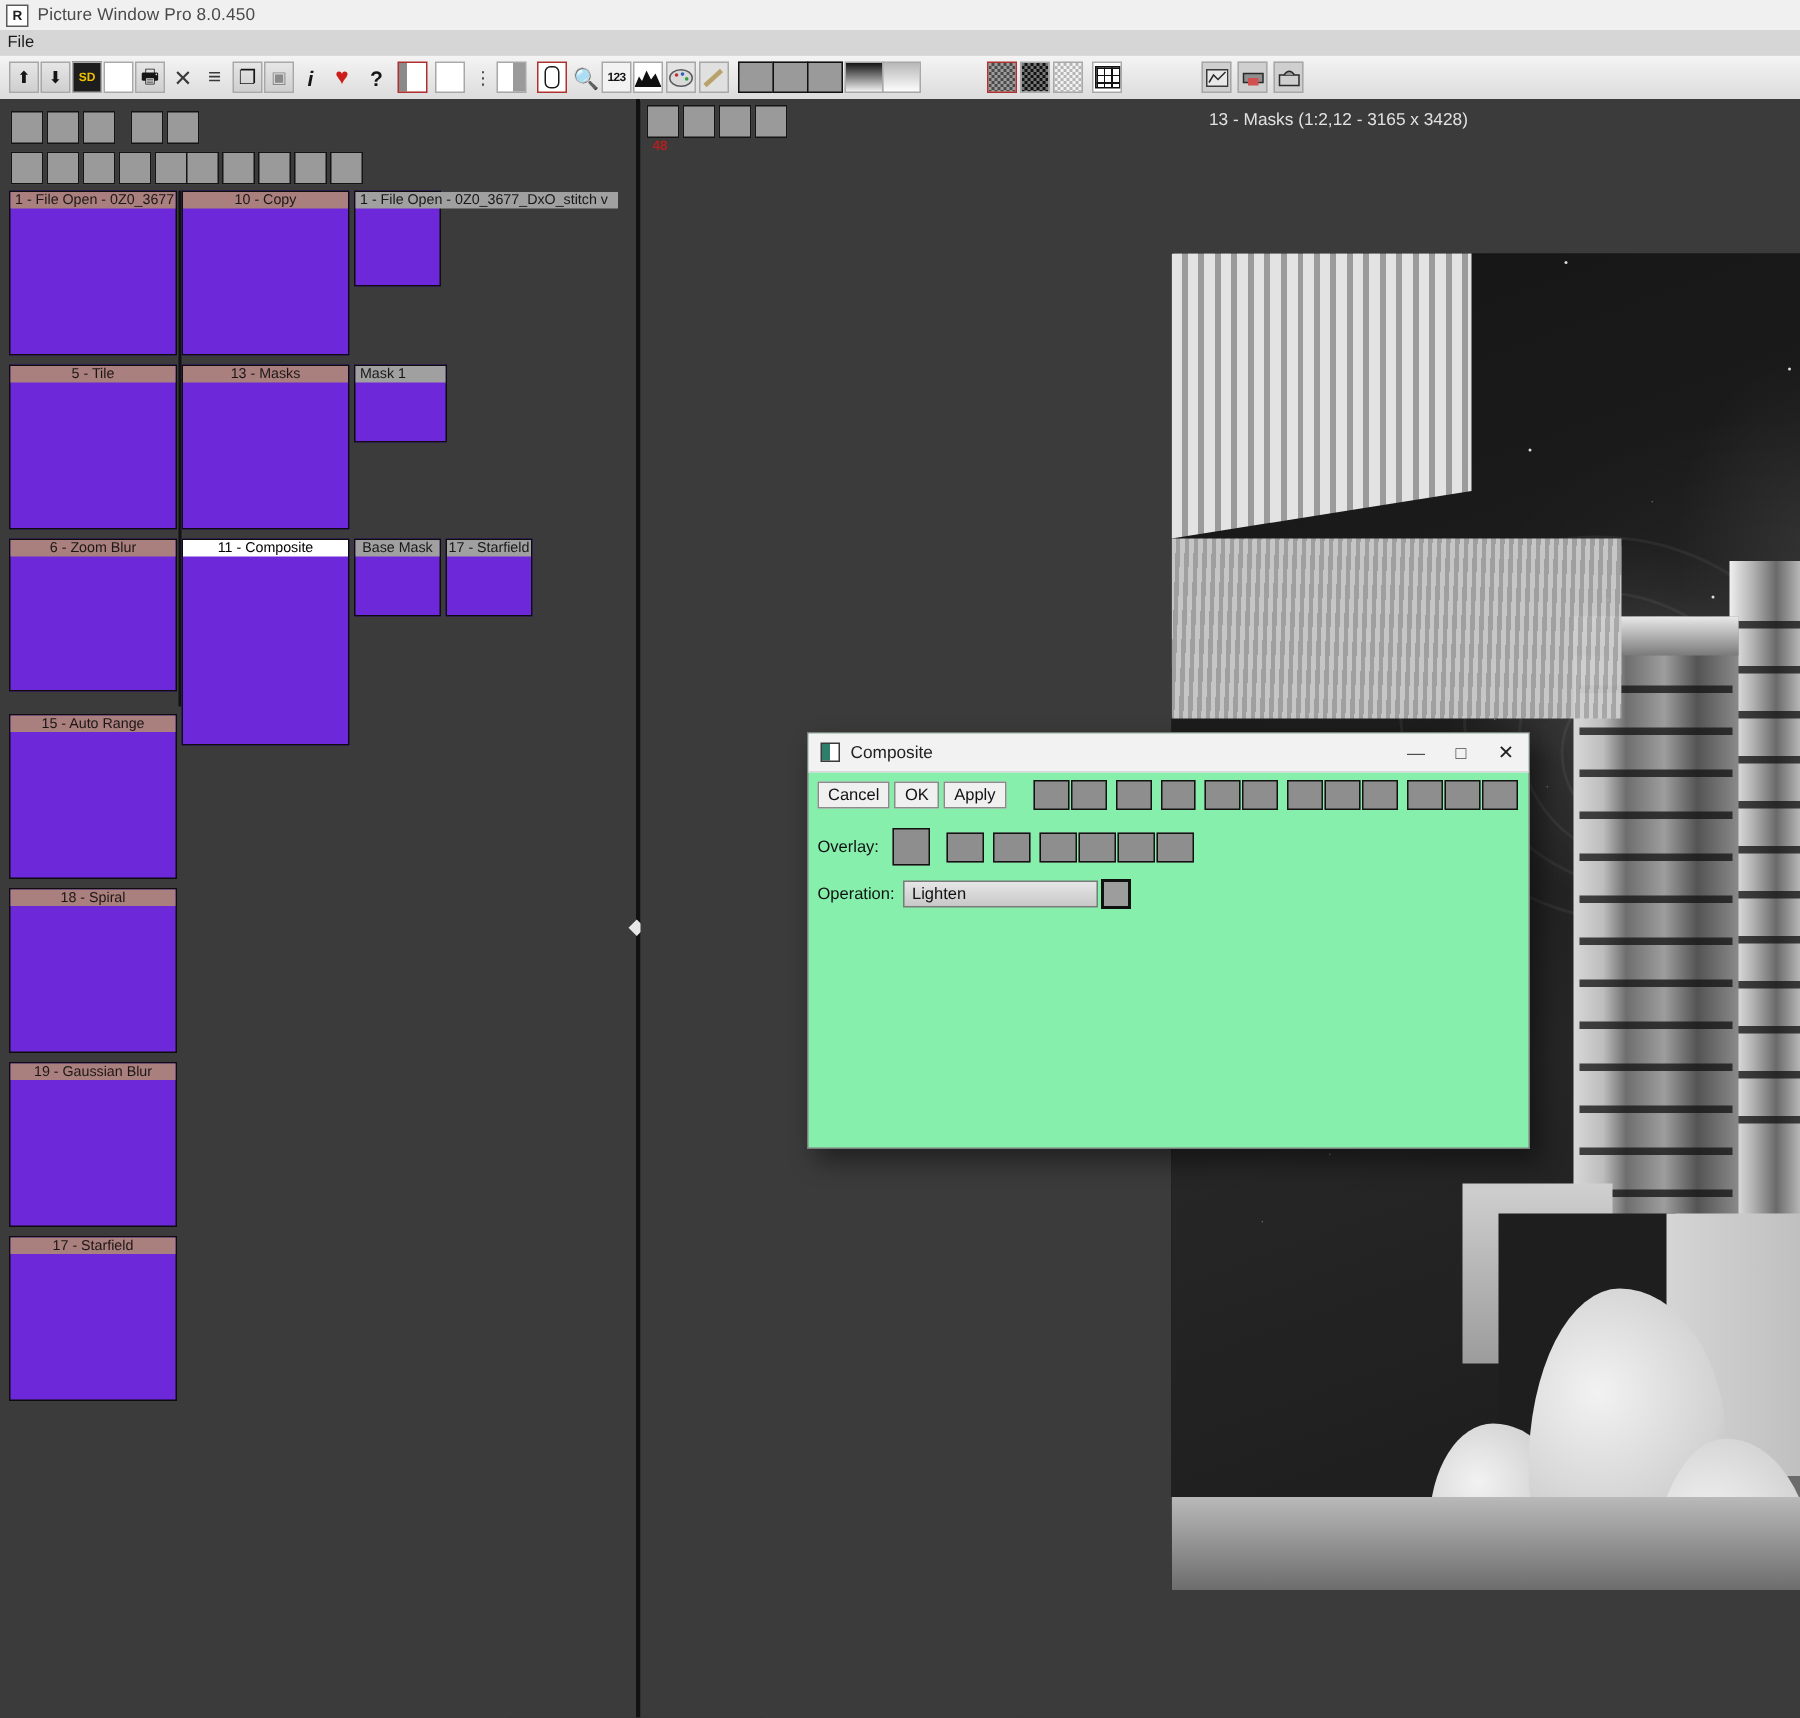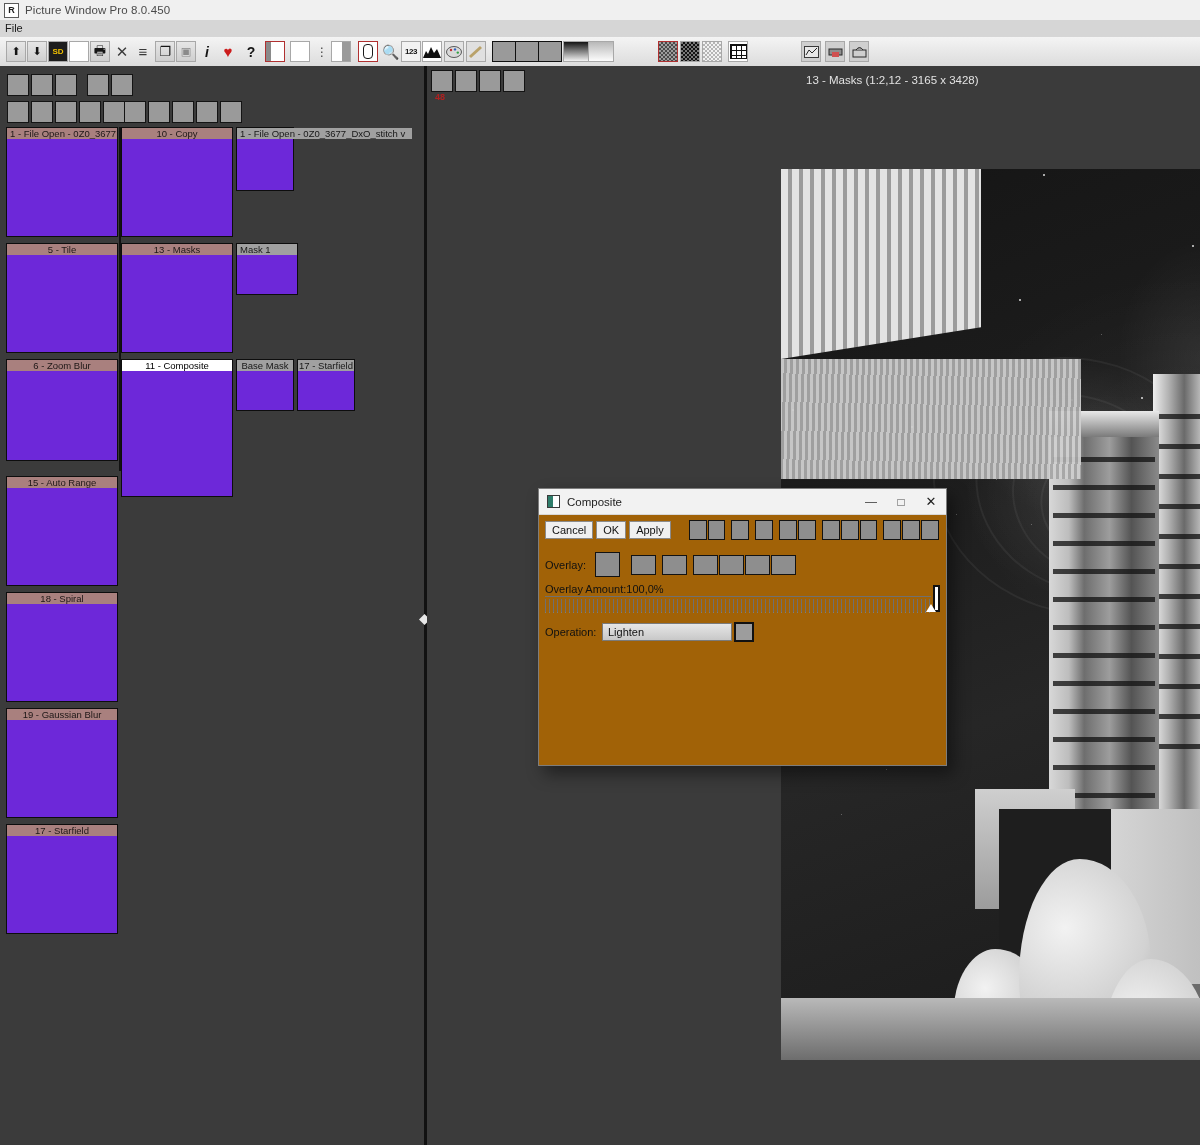--- a/index.html
+++ b/index.html
@@ -123,22 +123,22 @@
     left:0px;top:840px;width:300px;height:120px;
     background:repeating-linear-gradient(92deg,#cfcfcf 0 3px,#a6a6a6 3px 6px);
     opacity:.95;
   }
   .tree{position:absolute;border-radius:46% 54% 48% 52%/52% 46% 54% 48%;
         background:radial-gradient(circle at 35% 30%, #f2f2f2 0%, #d2d2d2 45%, #9e9e9e 80%, #7d7d7d 100%);}
   #ground{position:absolute;left:0;bottom:0;width:100%;height:62px;background:linear-gradient(180deg,#b9b9b9,#6d6d6d);}
   #lowleft{position:absolute;left:0;top:885px;width:70px;height:80px;background:#2b2b2b;}
   
   #dialog{
-    position:absolute;left:538px;top:488px;width:409px;height:278px;
-    background:#a16207;box-shadow:6px 8px 16px rgba(0,0,0,.45);
+    position:absolute;left:538px;top:488px;width:482px;height:278px;
+    background:#86efac;box-shadow:6px 8px 16px rgba(0,0,0,.45);
     border:1px solid #7d7d7d;box-sizing:border-box;
   }
   #dlg-title{
     height:25px;background:#f2f2f2;display:flex;align-items:center;
     border-bottom:1px solid #d8d8d8;
   }
   #dlg-icon{width:11px;height:11px;margin-left:8px;margin-right:7px;
             background:linear-gradient(90deg,#2f7d6b 0 50%,#ffffff 50% 100%);
             border:1px solid #3a3a3a;flex:none;}
   #dlg-title-text{font-size:11.5px;color:#222;flex:1;}
@@ -467,30 +467,20 @@
       <div class="lbl" style="width:50px">Overlay:</div>
       <div class="gbtn" style="width:25px;height:25px;margin-right:11px"></div>
       <div class="gbtn gap"></div>
       <div class="gbtn gap"></div>
       <div class="gbtn"></div>
       <div class="gbtn"></div>
       <div class="gbtn"></div>
       <div class="gbtn"></div>
     </div>
 
-    <div style="display:flex;align-items:flex-end;margin-top:6px">
-      <div style="flex:1">
-        <div class="lbl">Overlay Amount:100,0%</div>
-        <div class="slider" style="width:386px">
-          <div class="tickrow"></div>
-          <div class="mk up" style="left:381px;border-bottom-color:#fff"></div>
-        </div>
-      </div>
-      <div class="swatch white" style="width:27px;height:27px;margin:0 0 1px 2px"></div>
-    </div>
 
     <div class="row" style="margin-top:9px">
       <div class="lbl" style="width:57px">Operation:</div>
       <div class="combo">
         <span>Lighten</span>
       </div>
       <div class="combo-btn"></div>
     </div>
 
   </div>

